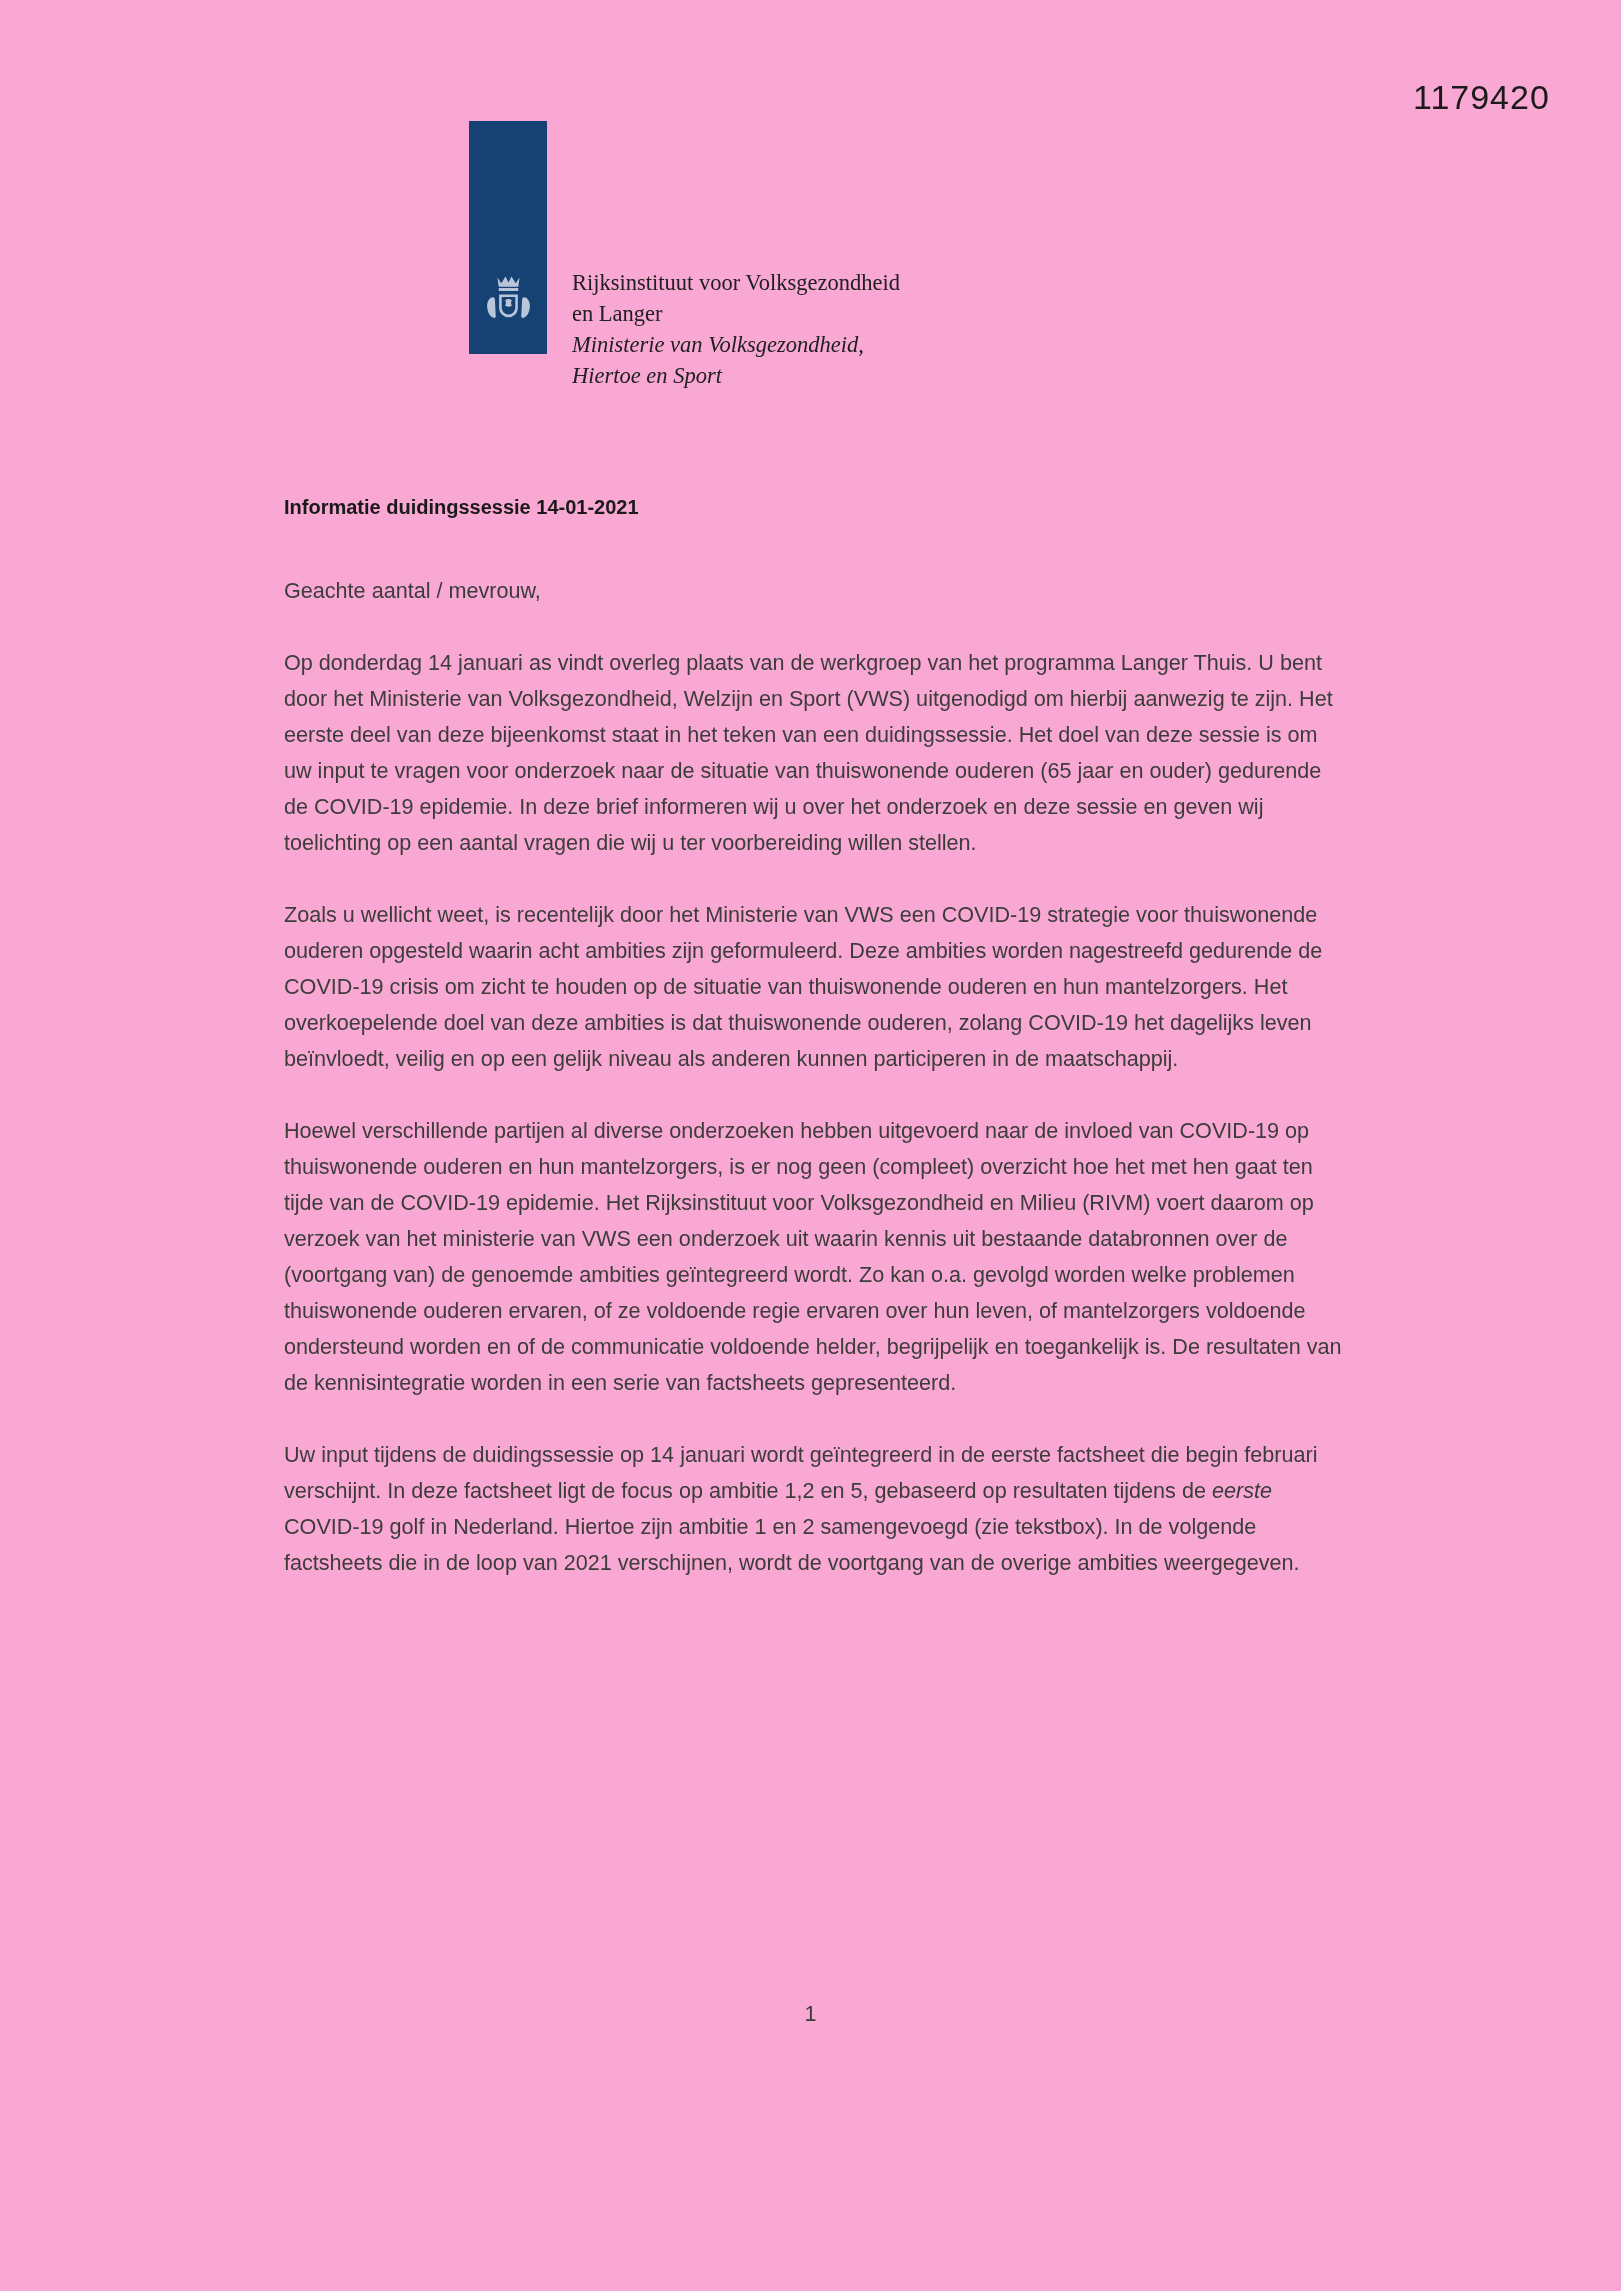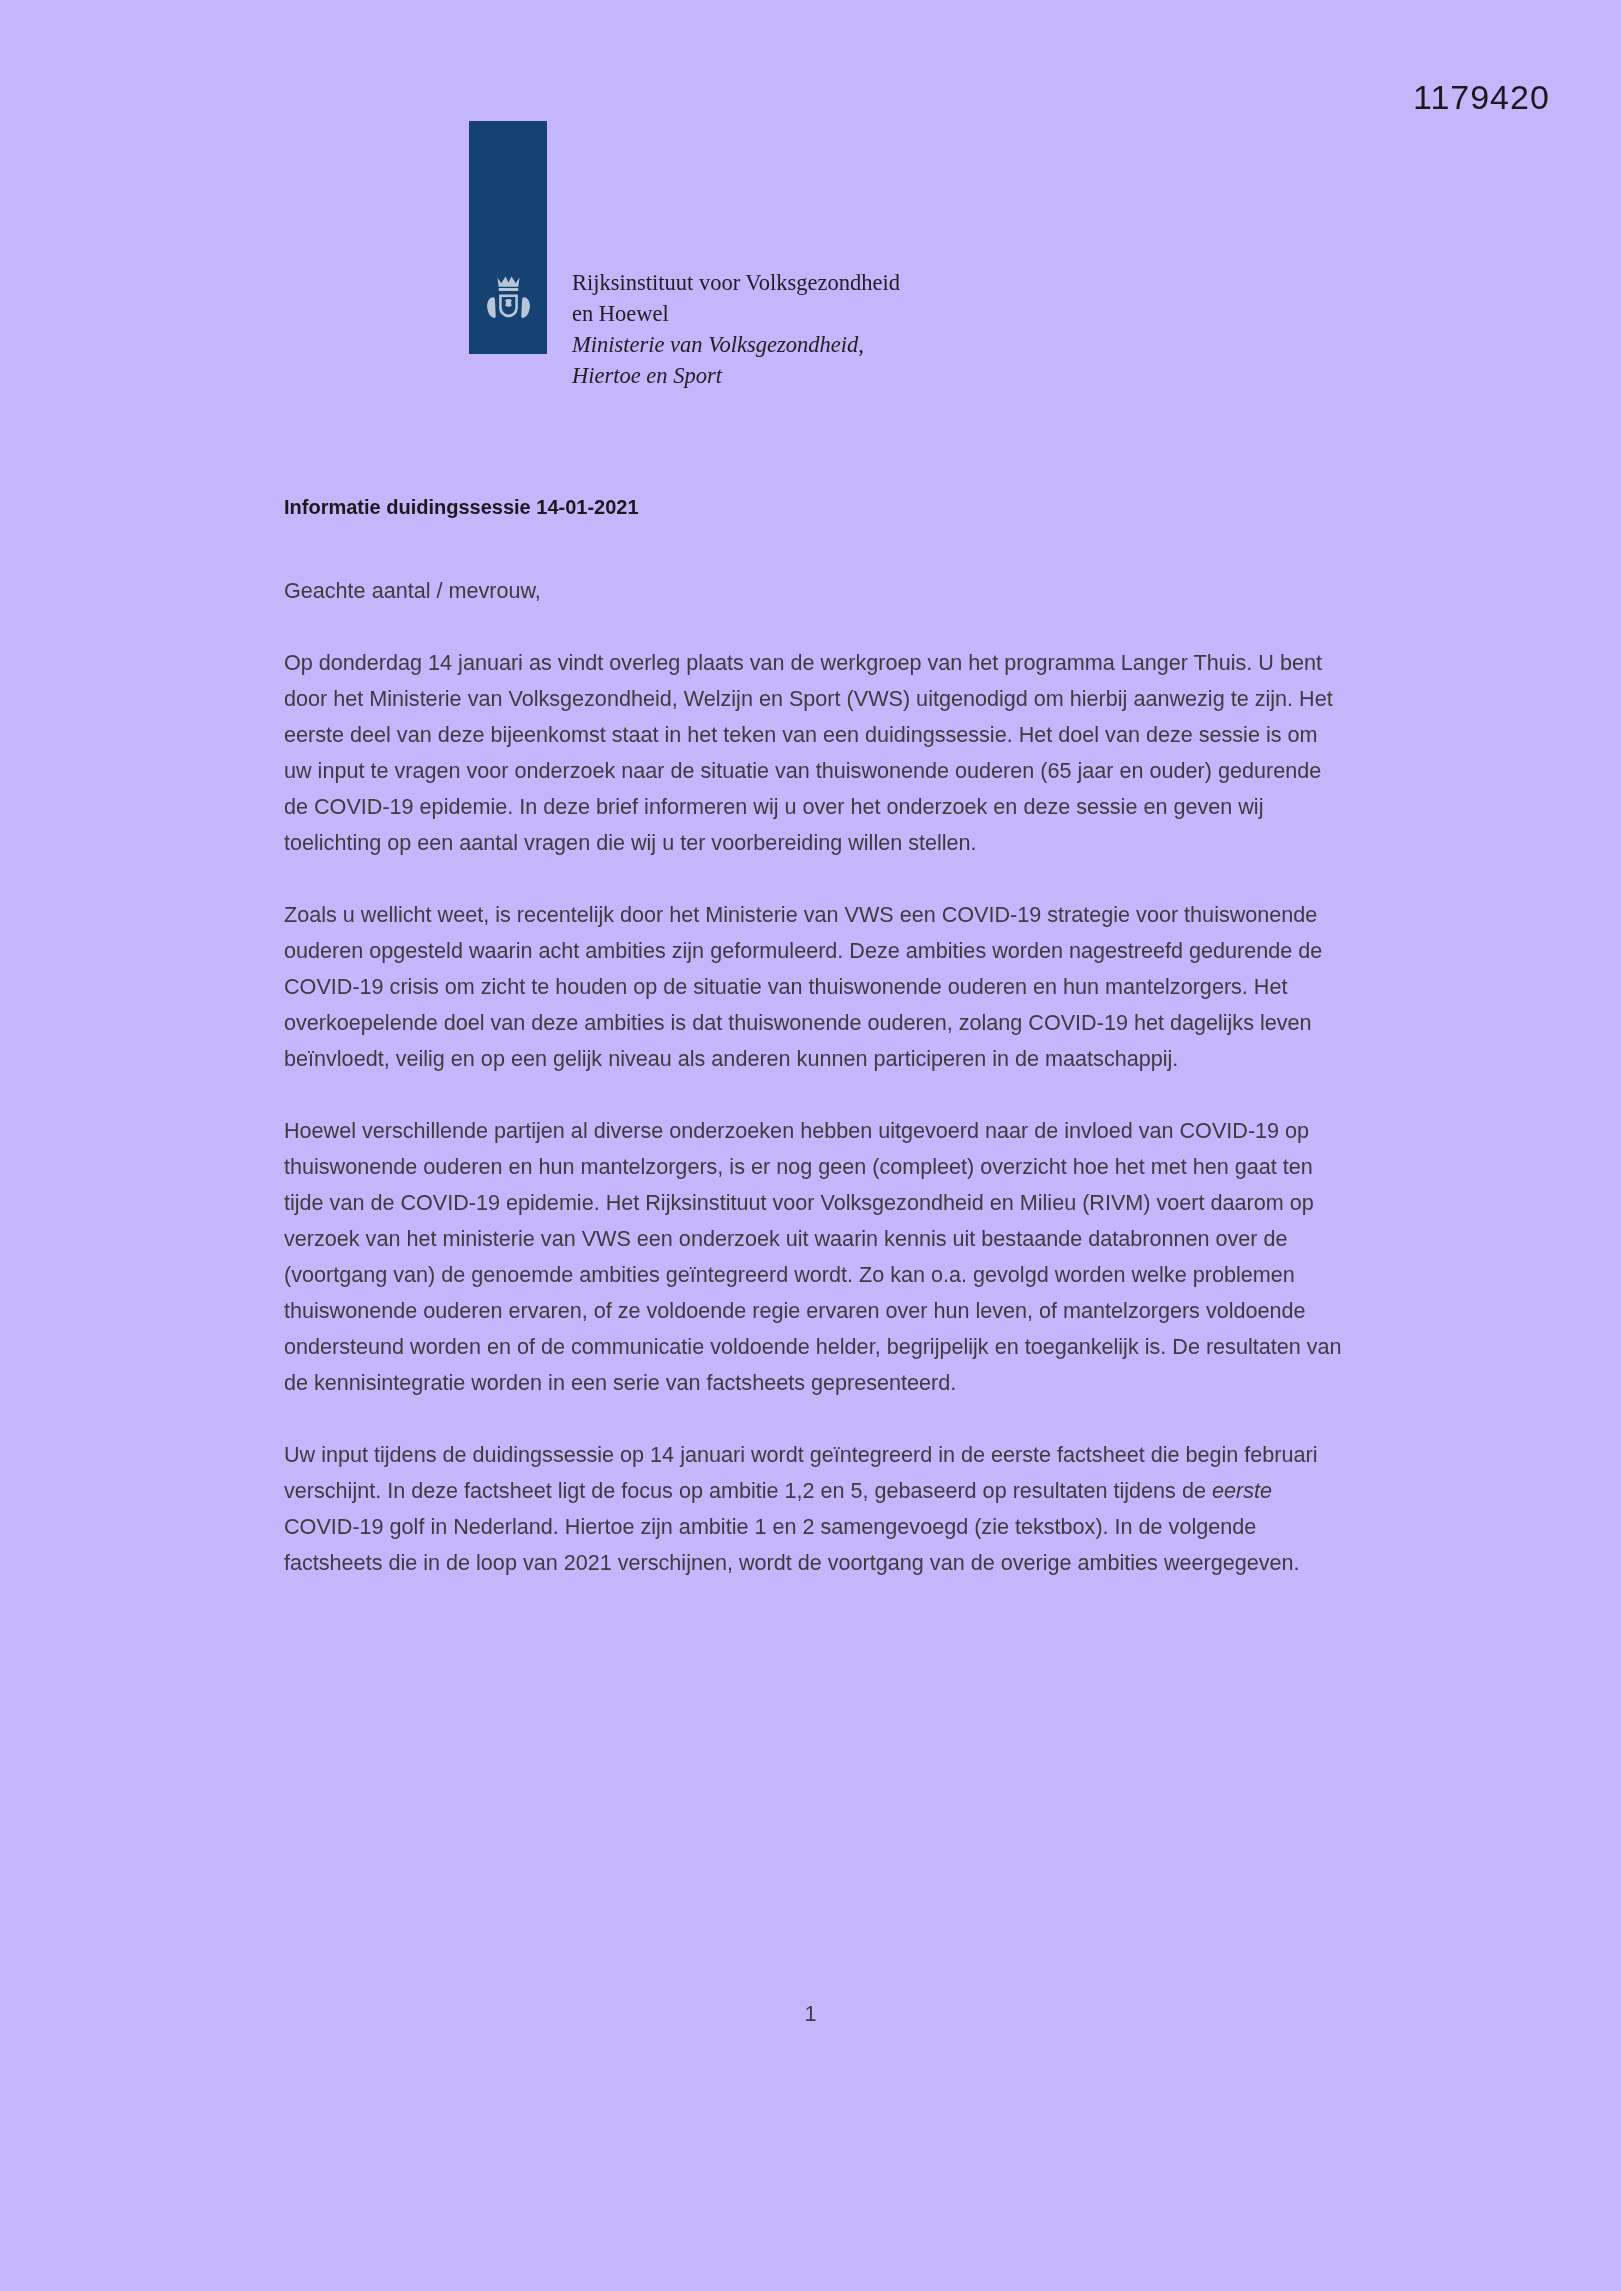--- a/index.html
+++ b/index.html
@@ -1,21 +1,21 @@
 <!DOCTYPE html>
 <html><head>
 <meta charset="utf-8">
 <style>
   * { box-sizing: border-box; }
   html, body { margin: 0; padding: 0; background: #ffffff; }
   .page {
     position: relative;
     width: 1621px;
     height: 2292px;
-    background: #c4b5fd;
+    background: #f9a8d4;
     font-family: "Liberation Sans", sans-serif;
     overflow: hidden;
   }
   .doc-number {
     position: absolute;
     top: 78px;
     left: 1413px;
     font-size: 34px;
     color: #1a1a1a;
     letter-spacing: 1px;
@@ -96,21 +96,21 @@
 
         <path d="M19 26 h22 v16 a11 11 0 0 1 -11 11 a11 11 0 0 1 -11 -11 Z" fill="#b9c6d9"></path>
         <path d="M22 29 h16 v12.5 a8 8 0 0 1 -8 8 a8 8 0 0 1 -8 -8 Z" fill="#154273"></path>
         <path d="M26 33 q4 -3 8 0 q-2 3 0 6 q-4 3 -8 0 q2 -3 0 -6 Z" fill="#b9c6d9"></path>
       </svg>
     </span>
   </div>
 
   <div class="logo-text">
     <div class="org">Rijksinstituut voor Volksgezondheid</div>
-    <div class="org">en Hoewel</div>
+    <div class="org">en Langer</div>
     <div class="ministry">Ministerie van Volksgezondheid,</div>
     <div class="ministry">Hiertoe en Sport</div>
   </div>
 
   <div class="letter-body">
     <h1 class="letter-title">Informatie duidingssessie 14-01-2021</h1>
 
     <p class="salutation">Geachte aantal / mevrouw,</p>
 
     <p>Op donderdag 14 januari as vindt overleg plaats van de werkgroep van het programma Langer Thuis. U bent door het Ministerie van Volksgezondheid, Welzijn en Sport (VWS) uitgenodigd om hierbij aanwezig te zijn. Het eerste deel van deze bijeenkomst staat in het teken van een duidingssessie. Het doel van deze sessie is om uw input te vragen voor onderzoek naar de situatie van thuiswonende ouderen (65 jaar en ouder) gedurende de COVID-19 epidemie. In deze brief informeren wij u over het onderzoek en deze sessie en geven wij toelichting op een aantal vragen die wij u ter voorbereiding willen stellen.</p>

